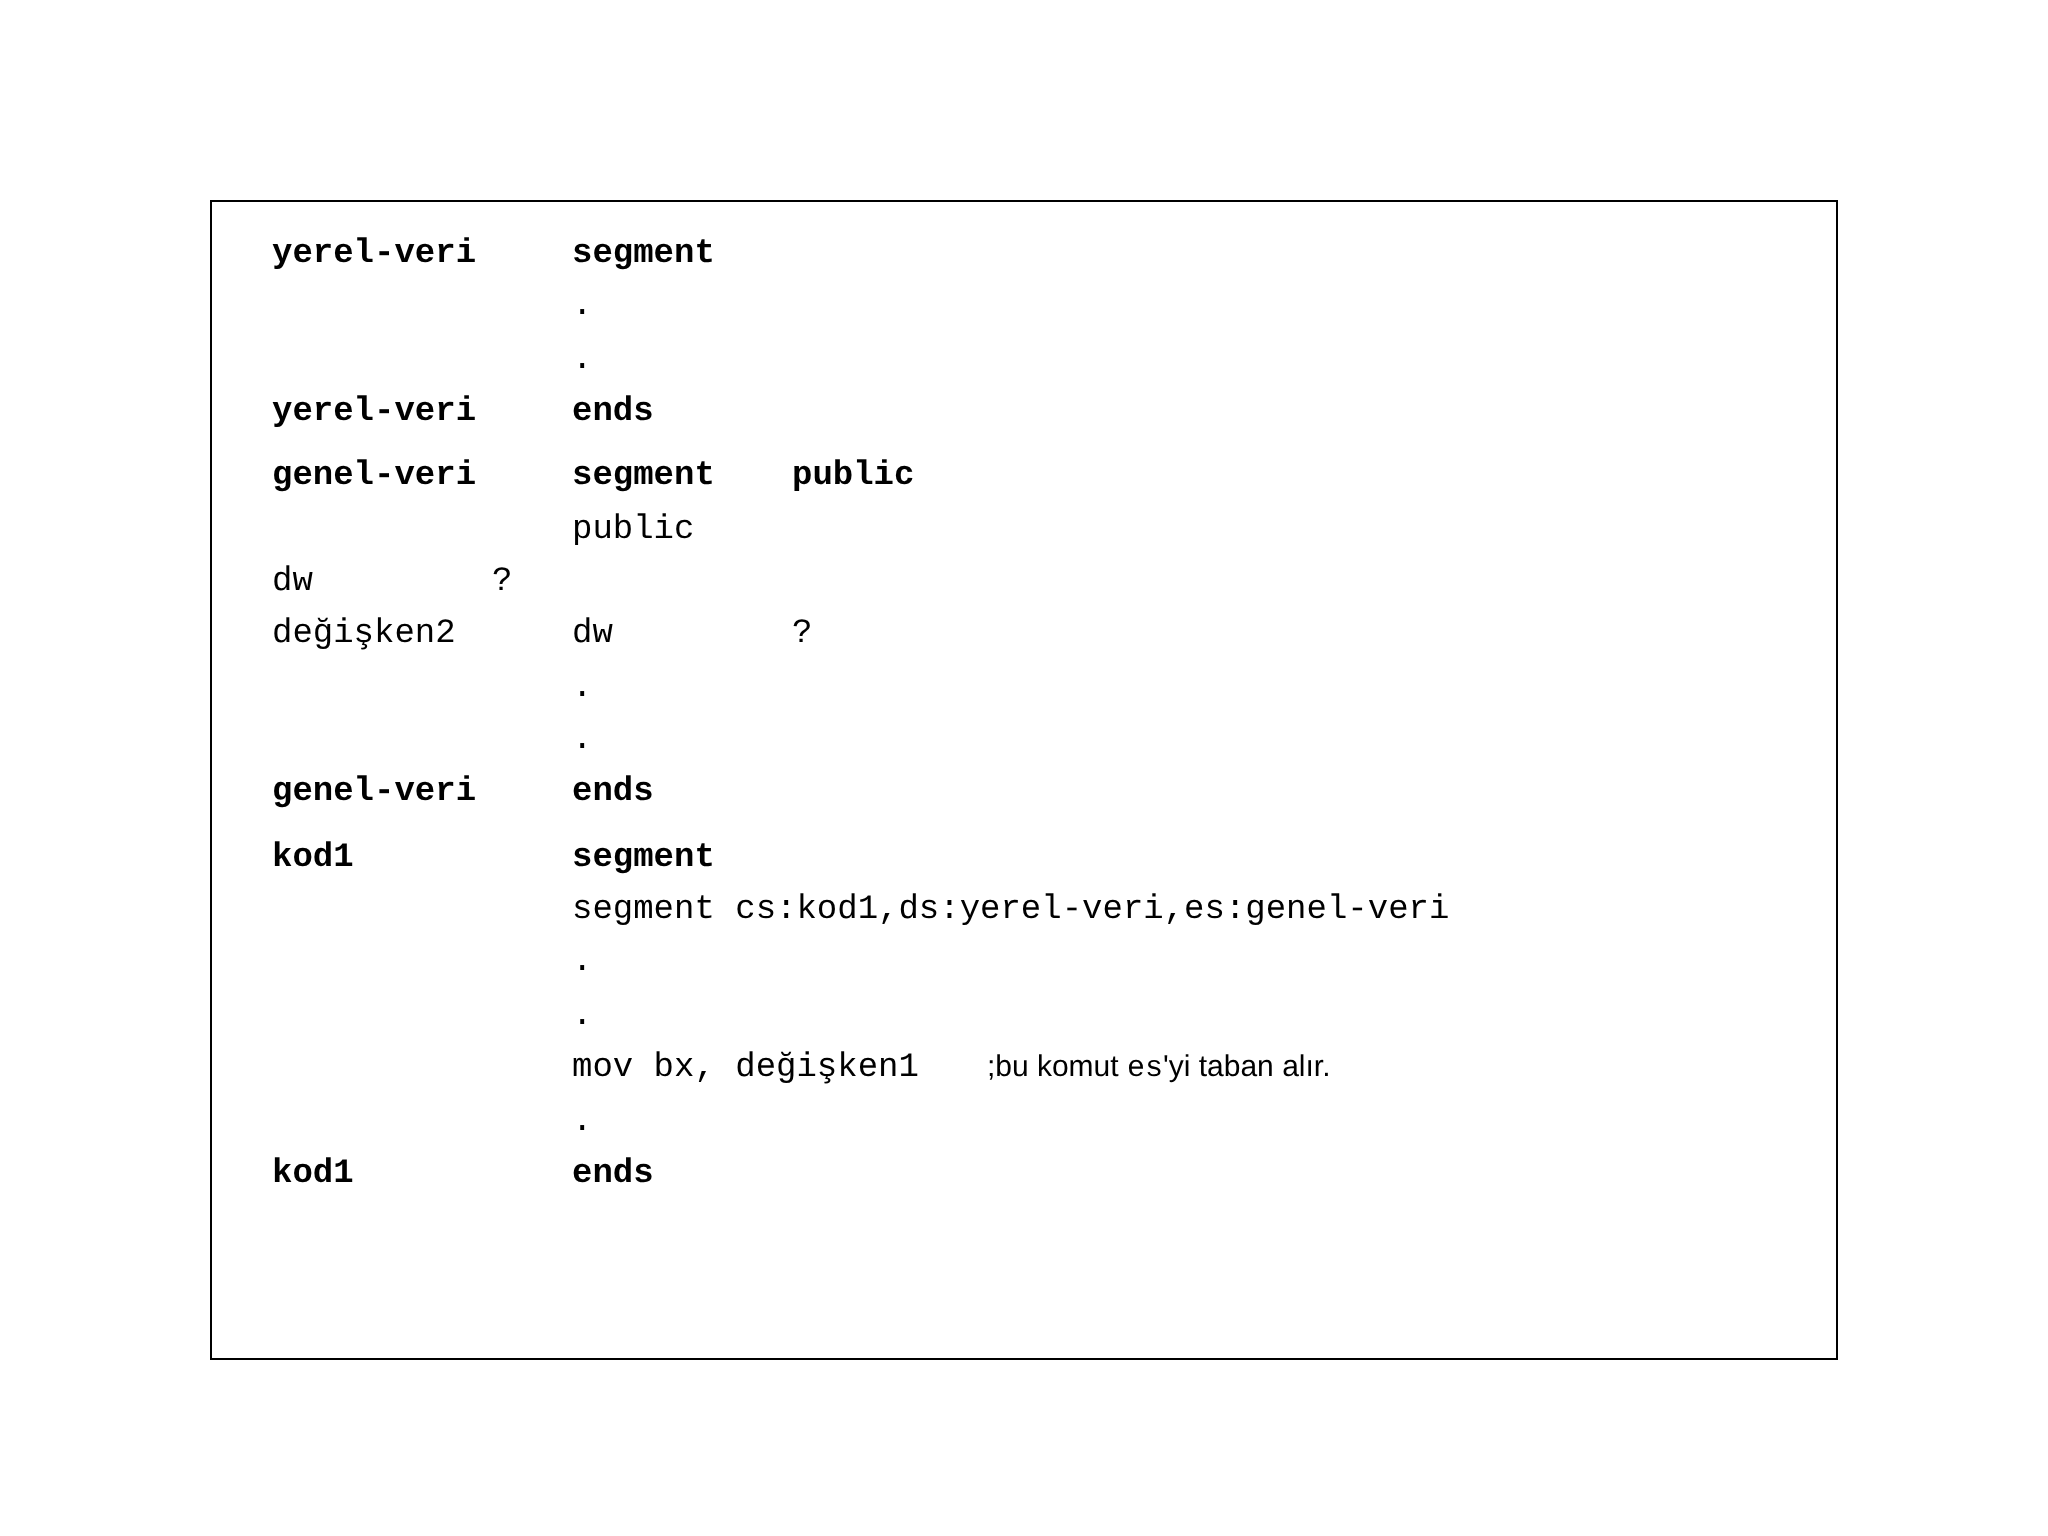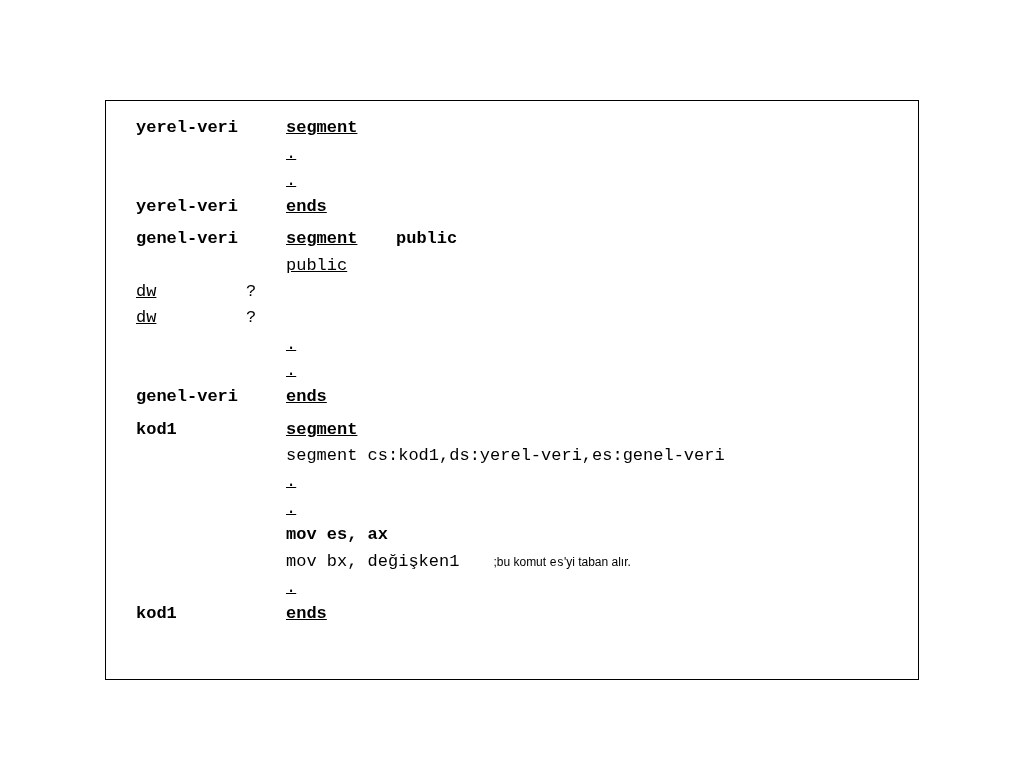--- a/index.html
+++ b/index.html
@@ -22,53 +22,52 @@
     border: 1px solid #000;
     box-sizing: border-box;
     padding: 14px 22px 14px 30px;
   }
   .row {
     display: flex;
     align-items: baseline;
     white-space: pre;
   }
   .col-a { width: 150px; flex: 0 0 150px; }
-  .col-b { width: 110px; flex: 0 0 110px; text-decoration: underline; }
+  .col-b { width: 110px; flex: 0 0 110px; }
   .col-c { flex: 0 0 auto; }
   .col-rest { flex: 1 1 auto; }
   .bold { font-weight: bold; }
   .gap { height: 6px; }
   .comment {
     font-family: Arial, Helvetica, sans-serif;
-    font-size: 12px;
+    font-size: 15px;
     padding-left: 34px;
   }
   .mono { font-family: "Courier New", Courier, monospace; }
 </style>
 </head>
 <body>
 
 <div class="frame">
   <div id="listing">
       <div class="row"><span class="col-a bold">yerel-veri</span><span class="col-b bold">segment</span></div>
       <div class="row"><span class="col-a"></span><span class="col-b">.</span></div>
       <div class="row"><span class="col-a"></span><span class="col-b">.</span></div>
       <div class="row"><span class="col-a bold">yerel-veri</span><span class="col-b bold">ends</span></div>
       <div class="gap"></div>
       <div class="row"><span class="col-a bold">genel-veri</span><span class="col-b bold">segment</span><span class="col-c bold">public</span></div>
       <div class="row"><span class="col-a"></span><span class="col-b">public</span></div>
       <div class="row"><span class="col-b">dw</span><span class="col-c">?</span></div>
-      <div class="row"><span class="col-b">dw</span><span class="col-c">?</span></div>
+      <div class="row"><span class="col-a">değişken2</span><span class="col-b">dw</span><span class="col-c">?</span></div>
       <div class="row"><span class="col-a"></span><span class="col-b">.</span></div>
       <div class="row"><span class="col-a"></span><span class="col-b">.</span></div>
       <div class="row"><span class="col-a bold">genel-veri</span><span class="col-b bold">ends</span></div>
       <div class="gap"></div>
       <div class="row"><span class="col-a bold">kod1</span><span class="col-b bold">segment</span></div>
       <div class="row"><span class="col-a"></span><span class="col-rest"><span>segment cs:kod1,ds:yerel-veri,es:genel-veri</span></span></div>
       <div class="row"><span class="col-a"></span><span class="col-b">.</span></div>
       <div class="row"><span class="col-a"></span><span class="col-b">.</span></div>
-      <div class="row"><span class="col-a"></span><span class="col-rest bold"><span>mov es, ax</span></span></div>
       <div class="row"><span class="col-a"></span><span class="col-rest"><span>mov bx, değişken1</span><span class="comment"><span>;bu komut </span><span class="mono">es</span><span>'yi taban alır.</span></span></span></div>
       <div class="row"><span class="col-a"></span><span class="col-b">.</span></div>
       <div class="row"><span class="col-a bold">kod1</span><span class="col-b bold">ends</span></div>
       <div class="gap"></div>
     </div>
 </div>
 
 </body></html>

